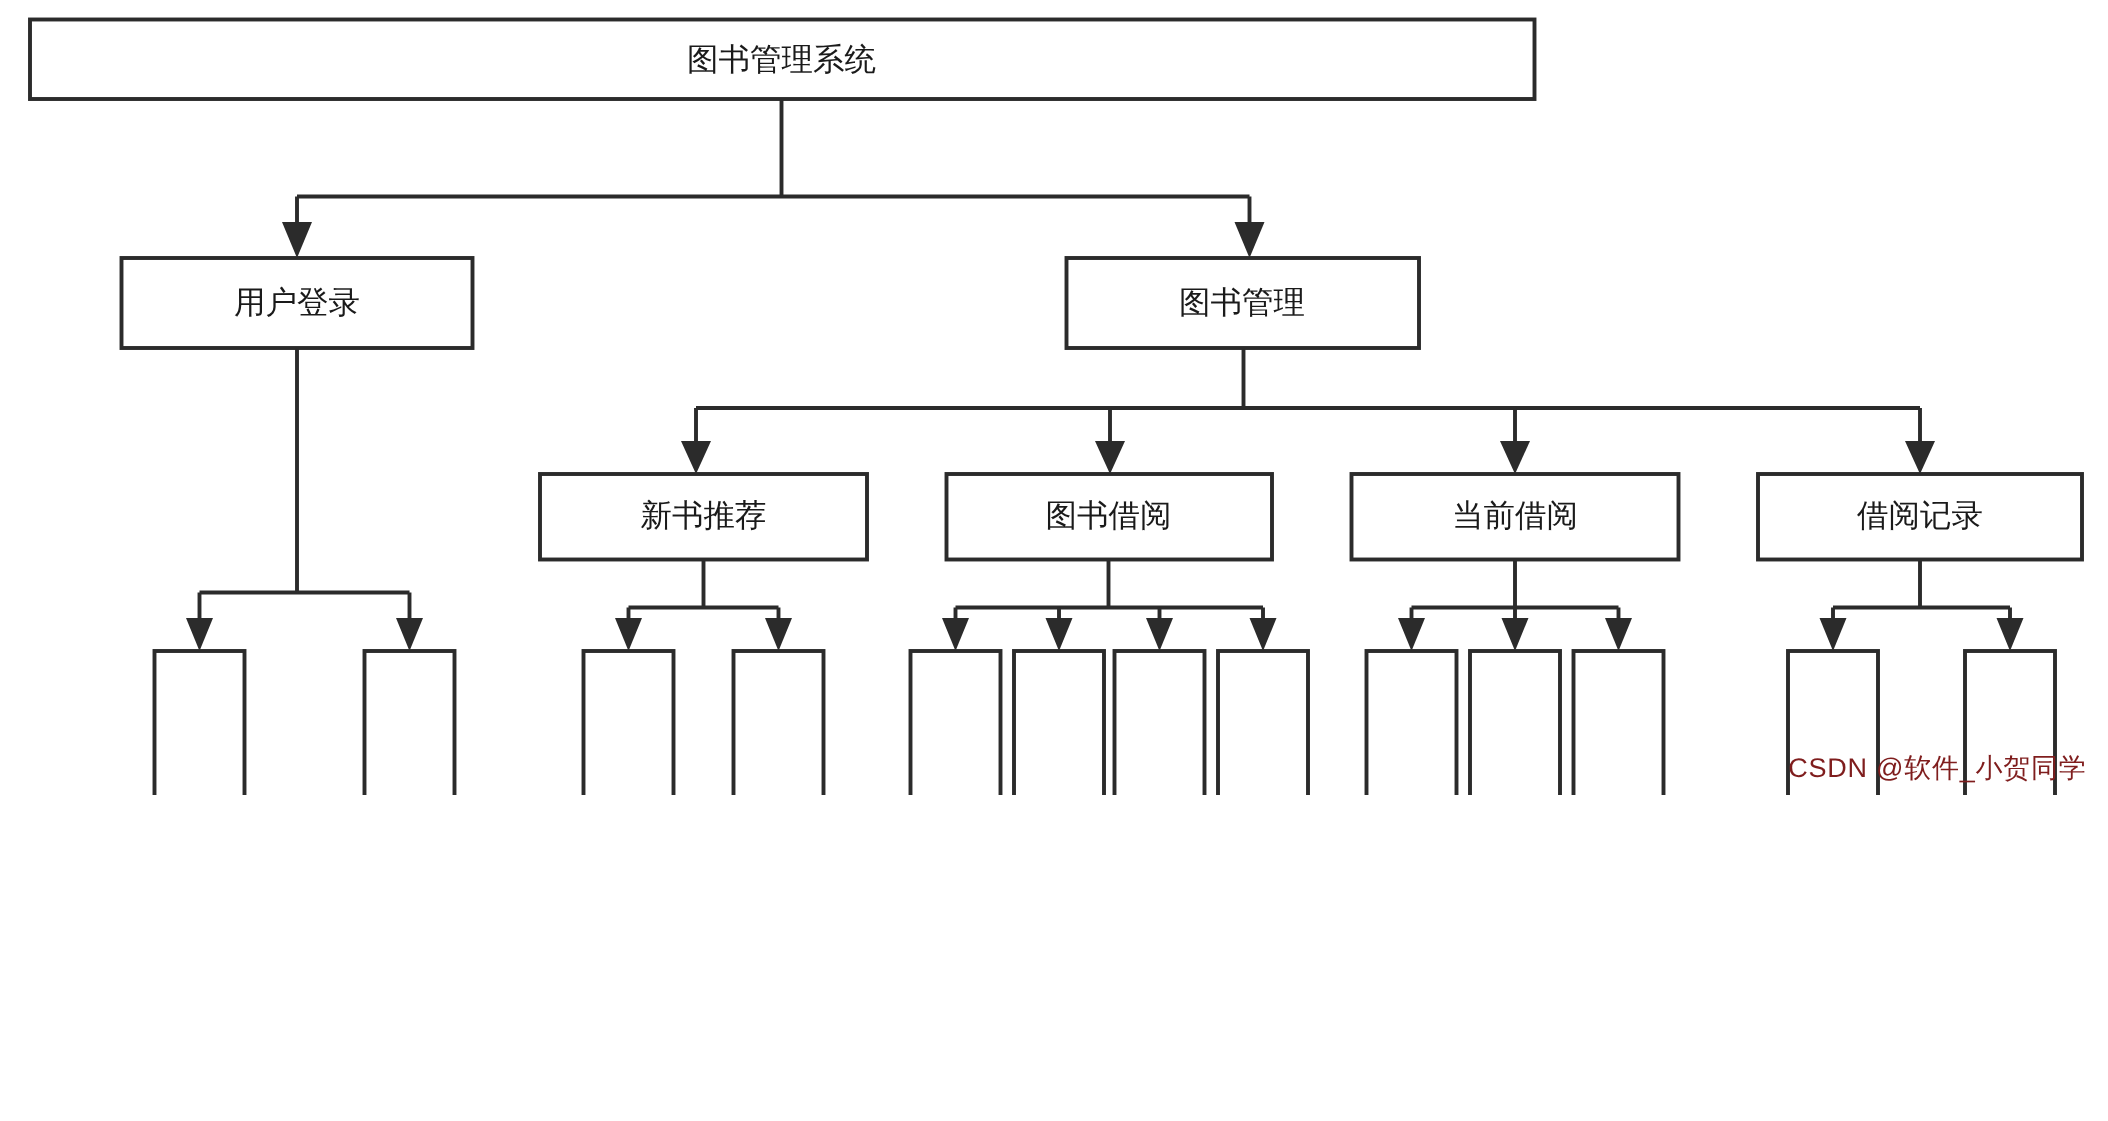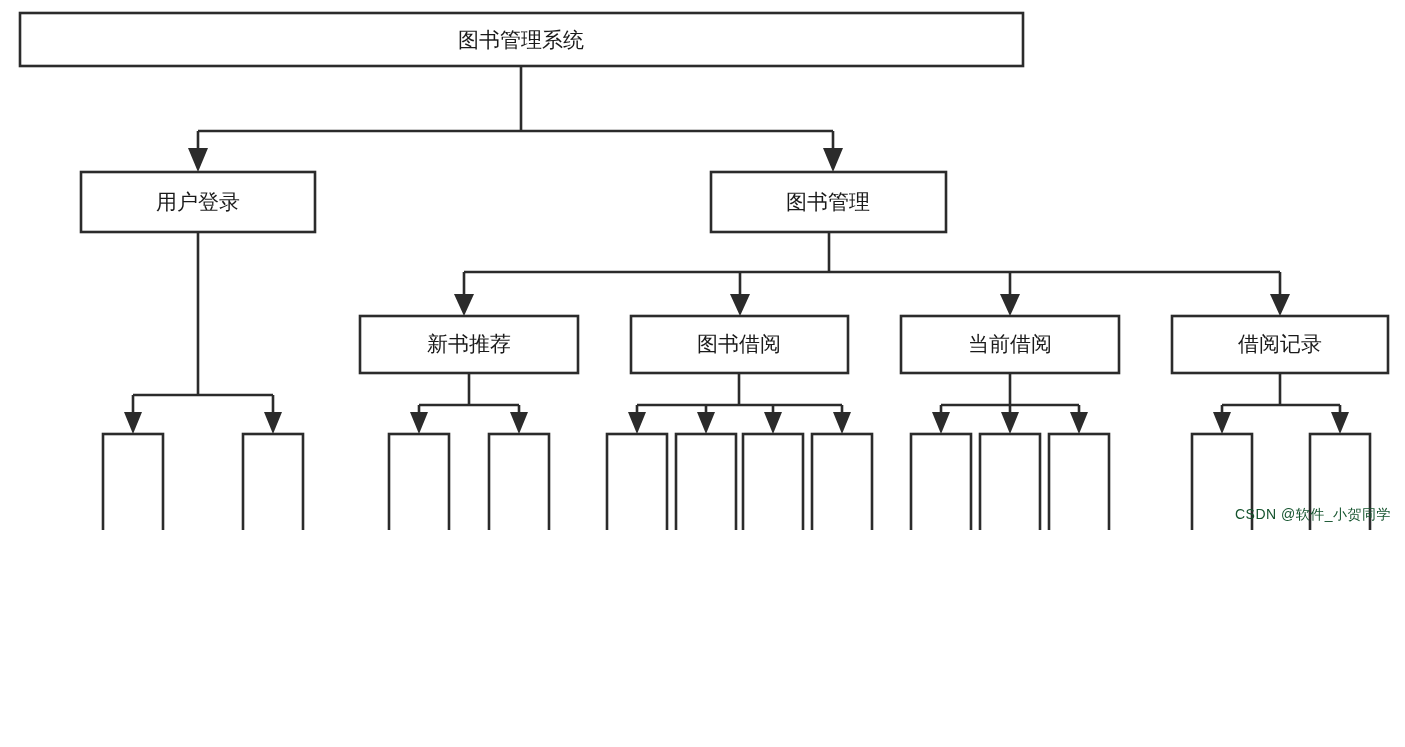--- a/index.html
+++ b/index.html
@@ -68,22 +68,22 @@
     letter-spacing: 2px;
     color: #1a1a1a;
     white-space: nowrap;
     pointer-events: none;
   }
   .watermark {
     position: absolute;
     right: 14px;
     bottom: 6px;
     font-family: "Liberation Sans", "DejaVu Sans", sans-serif;
-    font-size: 14px;
-    color: #14532d;
+    font-size: 18px;
+    color: #7f1d1d;
     letter-spacing: 0.5px;
     white-space: nowrap;
     user-select: none;
   }
 </style>
 </head>
 <body>
 
 <div id="diagram-root">
 

